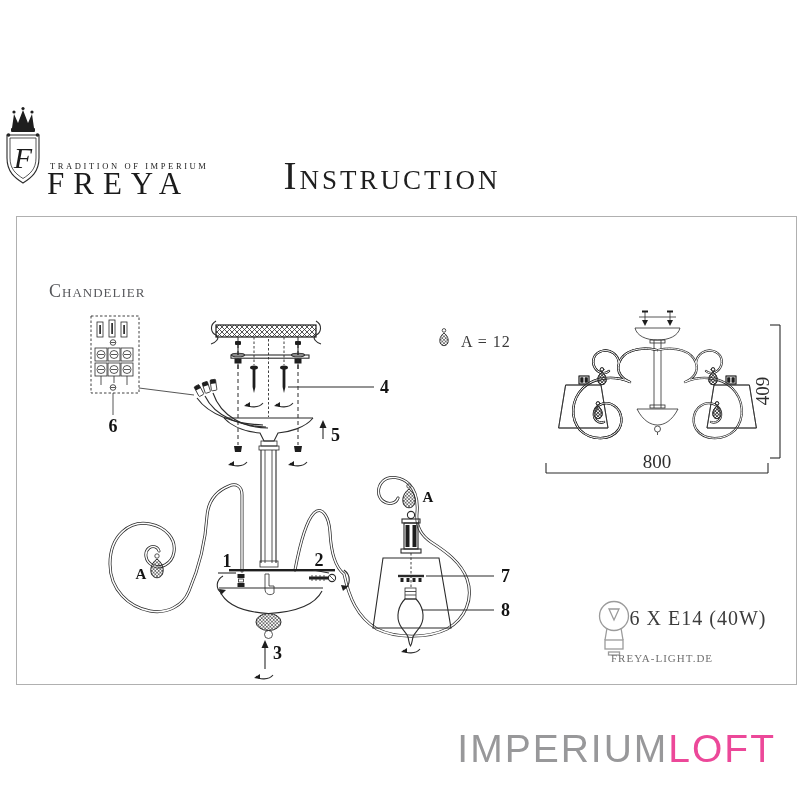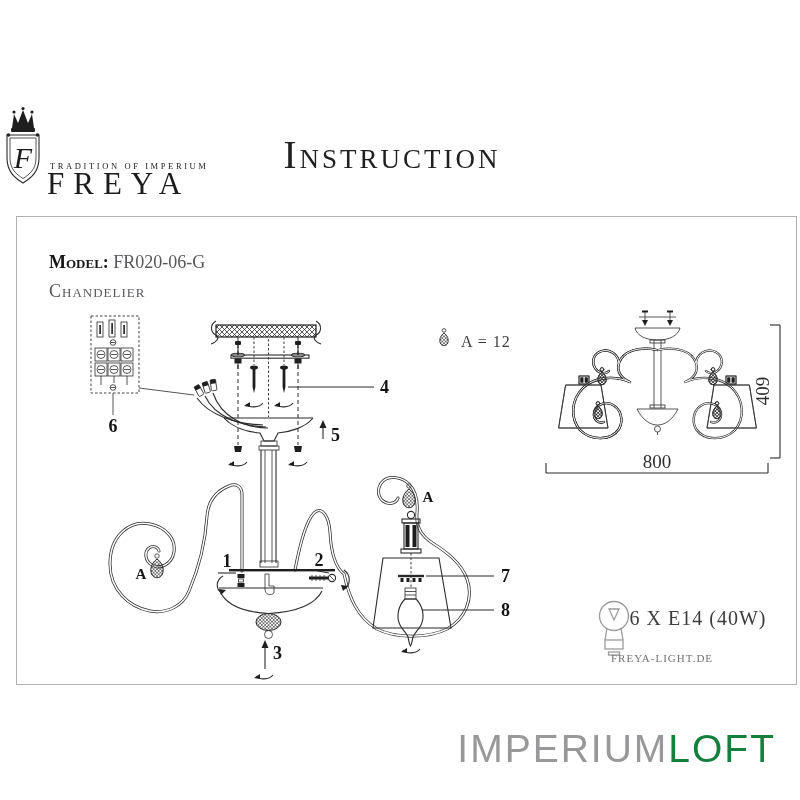--- a/index.html
+++ b/index.html
@@ -5,21 +5,21 @@
   html,body{margin:0;padding:0;background:#fff;}
   #page{position:relative;width:800px;height:800px;background:#ffffff;overflow:hidden;
         font-family:"Liberation Serif", serif;}
 
   
   #logo{position:absolute;left:4px;top:106px;}
   #brand-name{position:absolute;left:47px;top:130px;font-size:31px;font-weight:normal;
               letter-spacing:9px;color:#1b1b1b;margin-top:36px;}
   #brand-tagline{position:absolute;left:50px;top:161px;font-size:8.5px;letter-spacing:2.6px;
               color:#1b1b1b;font-family:"Liberation Serif",serif;}
-  #page-title{position:absolute;left:392px;top:132px;transform:translateX(-50%);
+  #page-title{position:absolute;left:392px;top:153px;transform:translateX(-50%);
               font-size:39px;font-variant:small-caps;letter-spacing:3px;color:#1f1f1f;}
 
   
   #panel{position:absolute;left:16px;top:216px;width:779px;height:467px;
          border:1px solid #b0b0b0;background:#fff;}
   #model-line{position:absolute;left:32px;top:35px;font-size:18px;}
   #model-label{font-variant:small-caps;font-weight:bold;color:#161616;}
   #model-value{color:#56575b;}
   #product-type{position:absolute;left:32px;top:64px;font-size:18px;font-variant:small-caps;
          color:#56575b;letter-spacing:1px;}
@@ -40,21 +40,21 @@
   .note{font-size:16px;fill:#3a3a3a;letter-spacing:1px;}
   .dim{font-size:19px;fill:#2e2e2e;}
   .spec{font-size:20px;fill:#3c3c3c;letter-spacing:1px;}
   .site{font-size:11px;fill:#707070;letter-spacing:1px;}
   .gln{stroke:#9b9b9b;fill:none;stroke-width:1.3;}
 
   
   #watermark{position:absolute;right:24px;top:727px;font-family:"Liberation Sans",sans-serif;
              font-size:39px;font-weight:300;letter-spacing:2px;white-space:nowrap;}
   .wm1{color:#98989a;margin-left:24px;}
-  .wm2{color:#15803d;}
+  .wm2{color:#ec4899;}
 </style>
 </head>
 <body>
 
 <div id="page">
 
   <svg id="logo" width="38" height="78" viewBox="0 0 38 78">
     <g>
       <path class="fill" d="M8,22 L10,8 L14,17 L19,4 L24,17 L28,8 L30,22 Z"></path>
       <circle class="fill" cx="10" cy="6" r="1.6"></circle>
@@ -68,24 +68,20 @@
       <path class="ln" d="M3,29 L35,29 L35,52 C35,66 27,72 19,77 C11,72 3,66 3,52 Z"></path>
       <path class="lnt" d="M6,32 L32,32 L32,52 C32,63 26,68 19,72.5 C12,68 6,63 6,52 Z"></path>
       <text x="19" y="62" text-anchor="middle" font-size="30" font-style="italic" fill="#1b1b1b">F</text>
     </g>
   </svg>
   <div id="brand-name">FREYA</div>
   <div id="brand-tagline">TRADITION OF IMPERIUM</div>
   <div id="page-title">Instruction</div>
 
   <div id="panel">
-    <div id="model-line">
-      <span id="model-label">Model:</span>
-      <span id="model-value">FR020-06-G</span>
-    </div>
     <div id="product-type">Chandelier</div>
 
     <svg width="779" height="467" viewBox="0 0 779 467" style="position:absolute;left:0;top:0;">
       <defs>
         <pattern id="ceilhatch" width="5" height="5" patternUnits="userSpaceOnUse">
           <path d="M0,5 L5,0 M0,0 L5,5" stroke="#2b2b2b" stroke-width="0.8"></path>
         </pattern>
         <pattern id="crystalnet" width="3.4" height="3.4" patternUnits="userSpaceOnUse">
           <path d="M0,3.4 L3.4,0 M0,0 L3.4,3.4" stroke="#2b2b2b" stroke-width="0.6"></path>
         </pattern>

